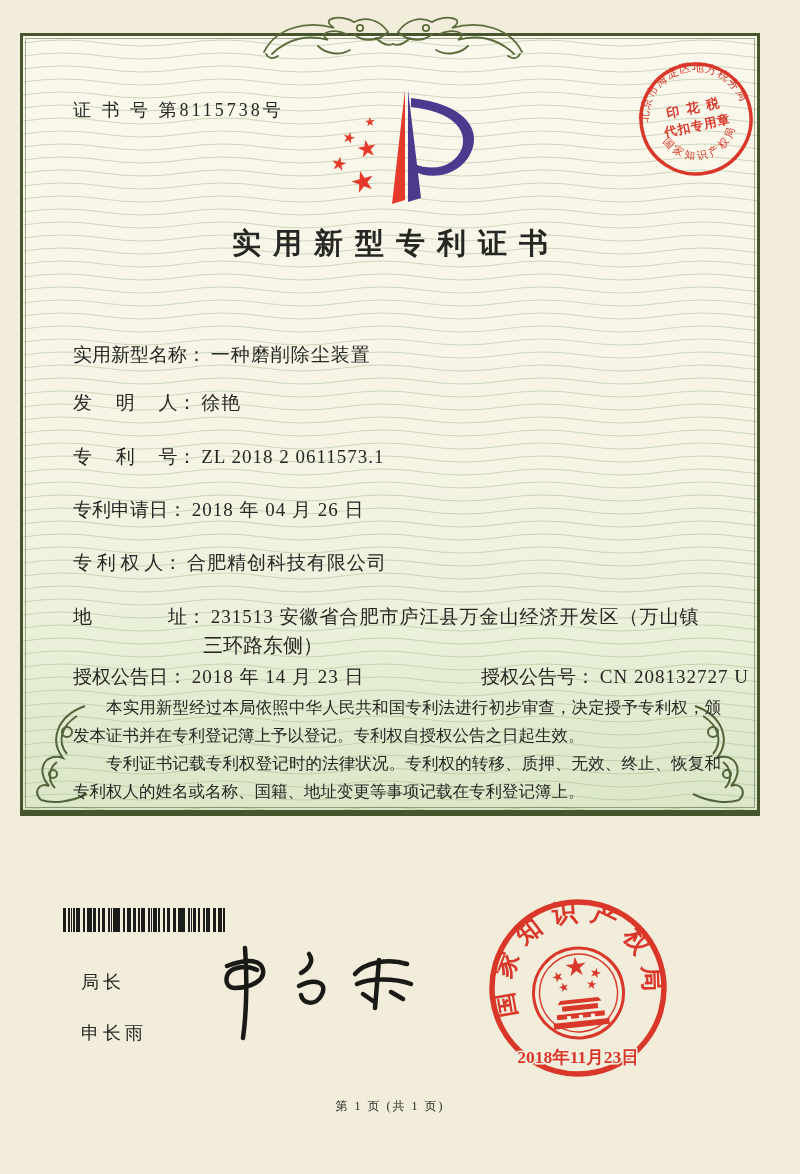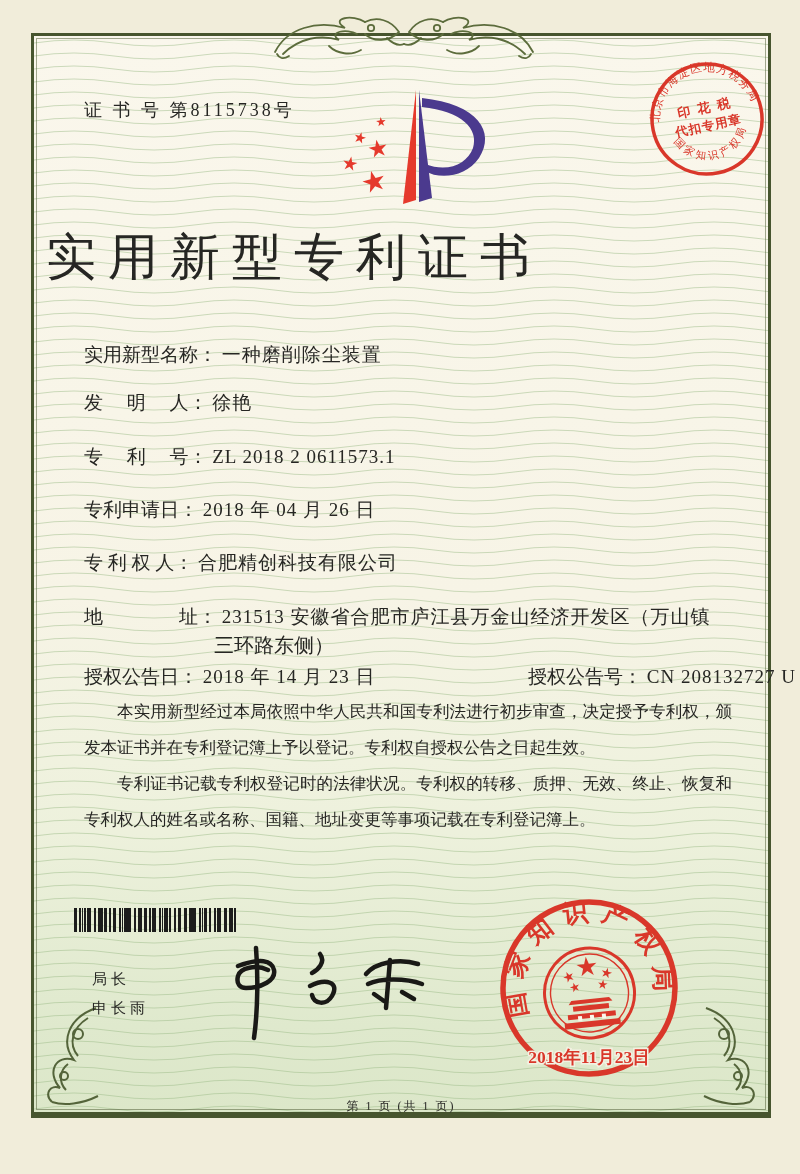--- a/index.html
+++ b/index.html
@@ -6,64 +6,64 @@
   html,body { width:800px; }
   body {
     width:800px; height:1174px;
     background:#f1edda;
     font-family:"Liberation Serif", serif;
     color:#262623;
     position:relative;
     overflow:hidden;
   }
   .frame {
-    position:absolute; left:31px; top:33px; width:740px; height:1085px;
+    position:absolute; left:20px; top:33px; width:740px; height:783px;
     border:3px solid #47552e; border-bottom-width:6px;
     background:linear-gradient(180deg,#faf7ec 0%,#f7f4e6 52%,#edf1dc 74%,#dfe9cd 92%,#dce7c9 100%);
   }
   .frame::after {
     content:""; position:absolute; inset:2px; border:1px solid rgba(71,85,46,.5);
     pointer-events:none;
   }
   .waves { position:absolute; inset:0; width:100%; height:100%; opacity:.5; }
   .content { position:absolute; inset:0; }
 
   .cert-no { position:absolute; left:50px; top:62px; font-size:18px; letter-spacing:3px; }
 
   .logo { position:absolute; left:292px; top:50px; }
   .stamp-top { position:absolute; left:608px; top:18px; }
 
   .doc-title {
     position:absolute; left:0; top:188px; width:100%;
-    text-align:left; font-size:50px; font-weight:normal; letter-spacing:12px;
+    text-align:center; font-size:29px; font-weight:bold; letter-spacing:12px;
     text-indent:12px;
   }
 
   .fields { position:absolute; left:50px; top:298px; width:656px; font-size:19px; }
   .frow { position:absolute; left:0; white-space:nowrap; }
   .flabel { display:inline-block; }
   .fvalue { letter-spacing:1px; }
   .addr2 { position:absolute; }
 
   .body-text {
     position:absolute; left:50px; top:658px; width:648px;
-    font-size:16.5px; line-height:36px; text-align:justify;
+    font-size:16.5px; line-height:28px; text-align:justify;
   }
   .body-text p { text-indent:2em; }
 
   .barcode {
     position:absolute; left:40px; top:872px; width:162px; height:24px;
     background-image:
       repeating-linear-gradient(90deg,#1c1c1c 0 2px,transparent 2px 5px),
       repeating-linear-gradient(90deg,#1c1c1c 0 1px,transparent 1px 8px),
       repeating-linear-gradient(90deg,#1c1c1c 0 3px,transparent 3px 13px);
   }
 
-  .officer { position:absolute; left:58px; top:934px; font-family:Liberation Sans, sans-serif; font-size:15px; letter-spacing:4px; }
-  .officer .name { margin-top:10px; }
+  .officer { position:absolute; left:58px; top:934px; font-family:Liberation Sans, sans-serif; font-size:18px; letter-spacing:4px; }
+  .officer .name { margin-top:27px; }
   .signature { position:absolute; left:180px; top:900px; }
 
   .stamp-bottom { position:absolute; left:455px; top:855px; }
 
   .footer { position:absolute; left:0; top:1062px; width:100%; text-align:center; font-size:12px; letter-spacing:2px; }
 
   .ornament-top { position:absolute; left:235px; top:-24px; }
   .corner-bl { position:absolute; left:4px; bottom:4px; }
   .corner-br { position:absolute; right:4px; bottom:4px; transform:scaleX(-1); }
 </style>
@@ -188,21 +188,21 @@
       </div>
       <div class="frow" style="top:270px;text-align:right;">
         <span class="flabel">地　　　　址</span><span>：</span>
         <span class="fvalue">231513 安徽省合肥市庐江县万金山经济开发区（万山镇</span>
       </div>
       <div class="addr2" style="left:130px; top:298px; font-size:20px;">三环路东侧）</div>
       <div class="frow" style="top:330px;">
         <span class="flabel">授权公告日</span><span>：</span>
         <span class="fvalue">2018 年 14 月 23 日</span>
       </div>
-      <div class="frow" style="top:330px; left:408px;margin-left:36px;">
+      <div class="frow" style="top:330px; left:408px;">
         <span class="flabel">授权公告号</span><span>：</span>
         <span class="fvalue">CN 208132727 U</span>
       </div>
     </div>
 
     <div class="body-text">
       <p>本实用新型经过本局依照中华人民共和国专利法进行初步审查，决定授予专利权，颁发本证书并在专利登记簿上予以登记。专利权自授权公告之日起生效。</p>
       <p>专利证书记载专利权登记时的法律状况。专利权的转移、质押、无效、终止、恢复和专利权人的姓名或名称、国籍、地址变更等事项记载在专利登记簿上。</p>
     </div>
 

